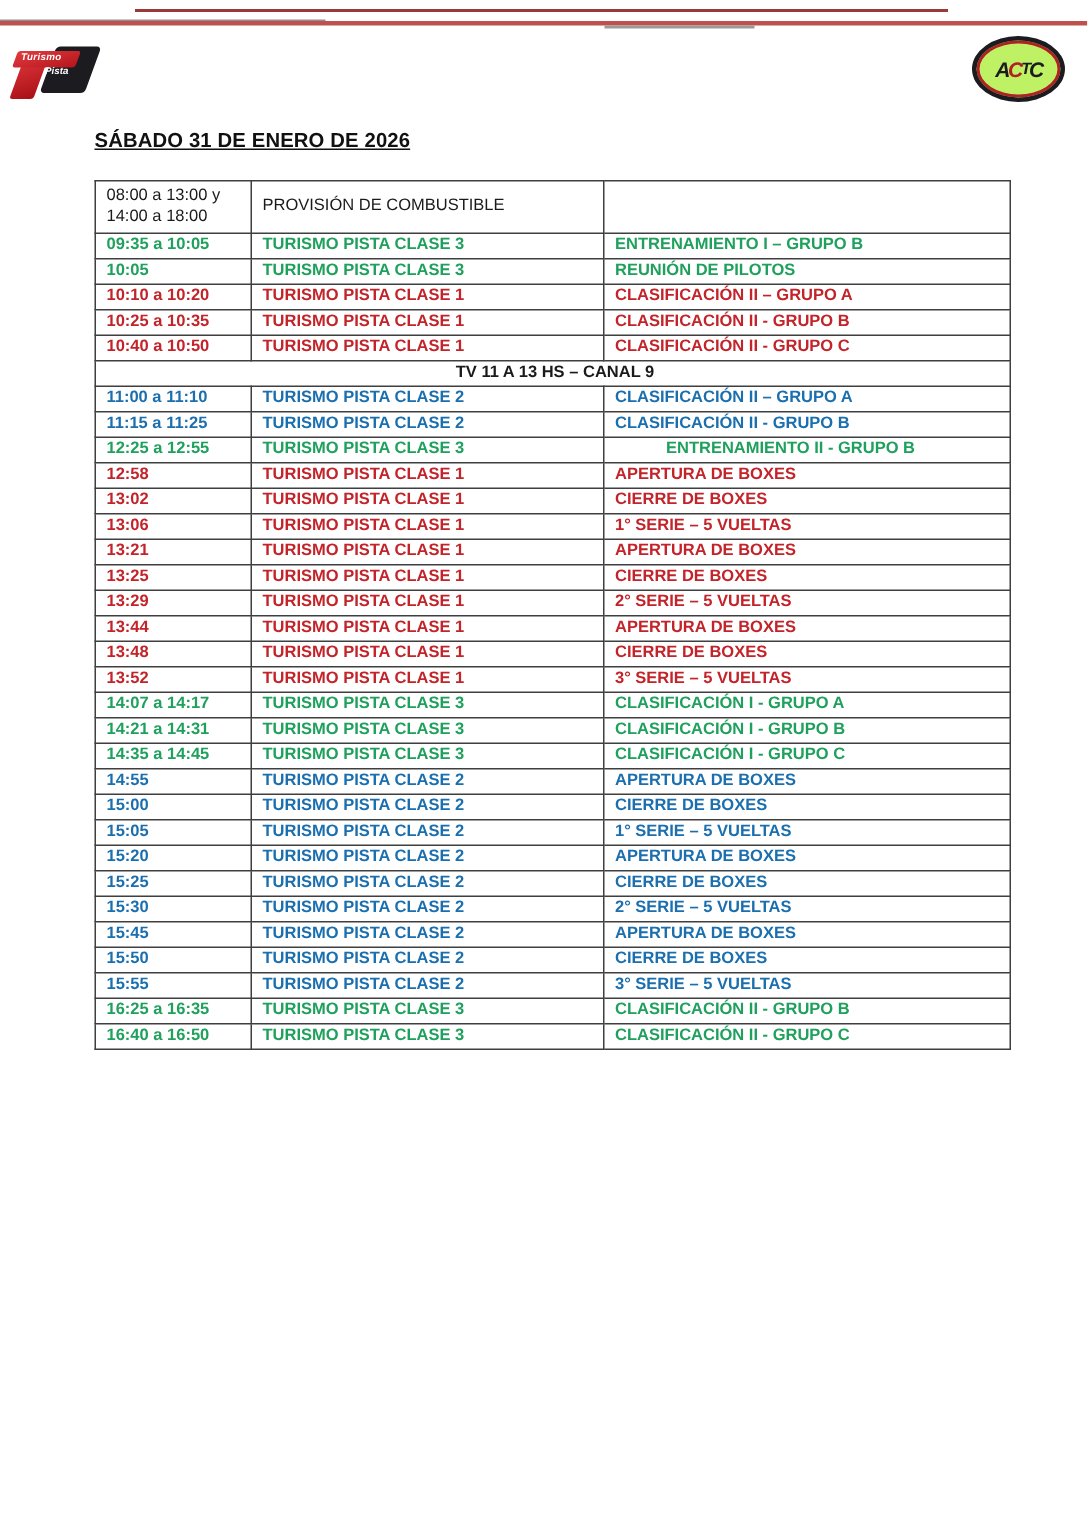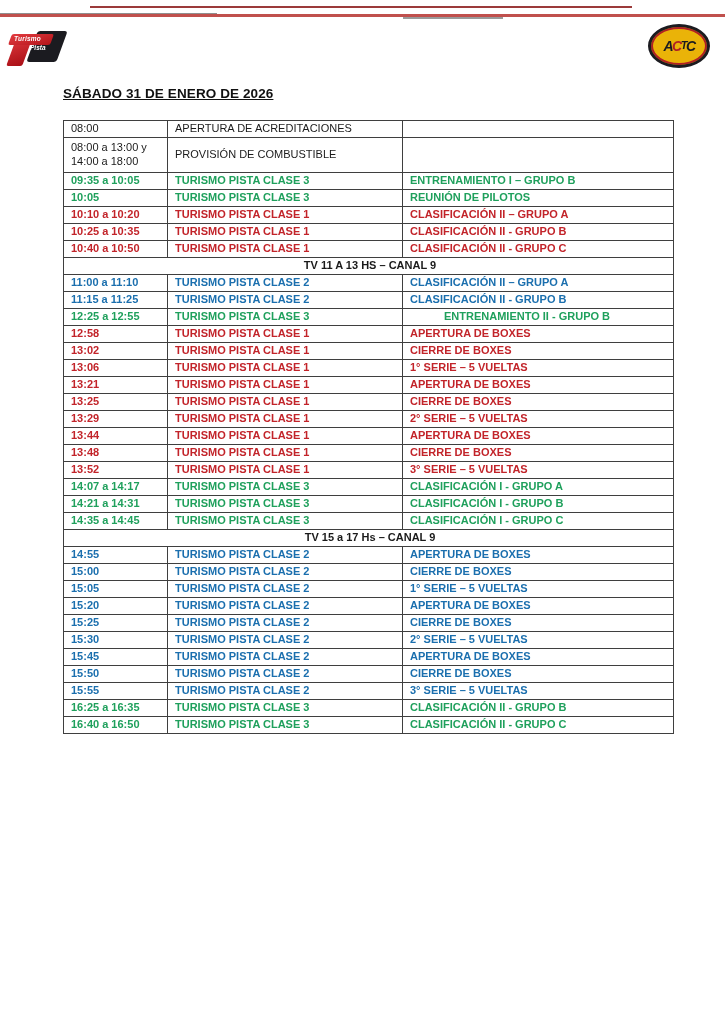--- a/index.html
+++ b/index.html
@@ -23,21 +23,21 @@
     background:linear-gradient(160deg,#e23b3f,#a90f16); transform:skewX(-20deg); border-radius:2px; }
   .tp-redbar { position:absolute; left:0px; top:3px; width:42px; height:11px;
     background:linear-gradient(160deg,#e23b3f,#b4151b); transform:skewX(-20deg); border-radius:2px; }
   .tp-t1 { position:absolute; left:4px; top:4px; font-size:6.5px; font-weight:bold;
     font-style:italic; color:#ffffff; letter-spacing:0.2px; }
   .tp-t2 { position:absolute; left:20px; top:13px; font-size:6.5px; font-weight:bold;
     font-style:italic; color:#ffffff; }
 
   
   .logo-actc { position:absolute; left:648px; top:24px; width:62px; height:44px; }
-  .actc-oval { width:62px; height:44px; border-radius:50%; background:#eab308;
+  .actc-oval { width:62px; height:44px; border-radius:50%; background:#bef264;
     border:3px solid #1b1b20; box-shadow:inset 0 0 0 2px #b02025;
     display:flex; align-items:center; justify-content:center; box-sizing:border-box; }
   .actc-text { font-weight:bold; font-style:italic; font-size:14px; letter-spacing:-1.5px;
     color:#1b1b20; line-height:1; }
   .actc-text .l2 { color:#b02025; }
   .actc-text .l3 { font-size:11px; vertical-align:2px; }
 
   
   .title { position:absolute; left:63px; top:86px; margin:0; font-size:13.5px;
     font-weight:bold; color:#111111; text-decoration:underline; letter-spacing:0.1px; }
@@ -80,25 +80,20 @@
 
   <h1 class="title">SÁBADO 31 DE ENERO DE 2026</h1>
 
   <table class="schedule">
     <colgroup>
       <col style="width:104px">
       <col style="width:235px">
       <col style="width:271px">
     </colgroup>
     <tbody>
-        <tr class="plain">
-          <td style="color: rgb(26, 26, 26);">08:00</td>
-          <td style="color: rgb(26, 26, 26);">APERTURA DE ACREDITACIONES</td>
-          <td style="color: rgb(26, 26, 26);"></td>
-        </tr>
         <tr class="tall plain">
           <td style="color: rgb(26, 26, 26);">08:00 a 13:00 y
 14:00 a 18:00</td>
           <td style="color: rgb(26, 26, 26);">PROVISIÓN DE COMBUSTIBLE</td>
           <td style="color: rgb(26, 26, 26);"></td>
         </tr>
         <tr class="">
           <td style="color: rgb(31, 160, 92);">09:35 a 10:05</td>
           <td style="color: rgb(31, 160, 92);">TURISMO PISTA CLASE 3</td>
           <td style="color: rgb(31, 160, 92);">ENTRENAMIENTO I – GRUPO B</td>
@@ -194,23 +189,20 @@
         <tr class="">
           <td style="color: rgb(31, 160, 92);">14:21 a 14:31</td>
           <td style="color: rgb(31, 160, 92);">TURISMO PISTA CLASE 3</td>
           <td style="color: rgb(31, 160, 92);">CLASIFICACIÓN I - GRUPO B</td>
         </tr>
         <tr class="">
           <td style="color: rgb(31, 160, 92);">14:35 a 14:45</td>
           <td style="color: rgb(31, 160, 92);">TURISMO PISTA CLASE 3</td>
           <td style="color: rgb(31, 160, 92);">CLASIFICACIÓN I - GRUPO C</td>
         </tr>
-        <tr>
-          <td colspan="3" class="banner">TV 15 a 17 Hs – CANAL 9</td>
-        </tr>
         <tr class="">
           <td style="color: rgb(27, 111, 174);">14:55</td>
           <td style="color: rgb(27, 111, 174);">TURISMO PISTA CLASE 2</td>
           <td style="color: rgb(27, 111, 174);">APERTURA DE BOXES</td>
         </tr>
         <tr class="">
           <td style="color: rgb(27, 111, 174);">15:00</td>
           <td style="color: rgb(27, 111, 174);">TURISMO PISTA CLASE 2</td>
           <td style="color: rgb(27, 111, 174);">CIERRE DE BOXES</td>
         </tr>

